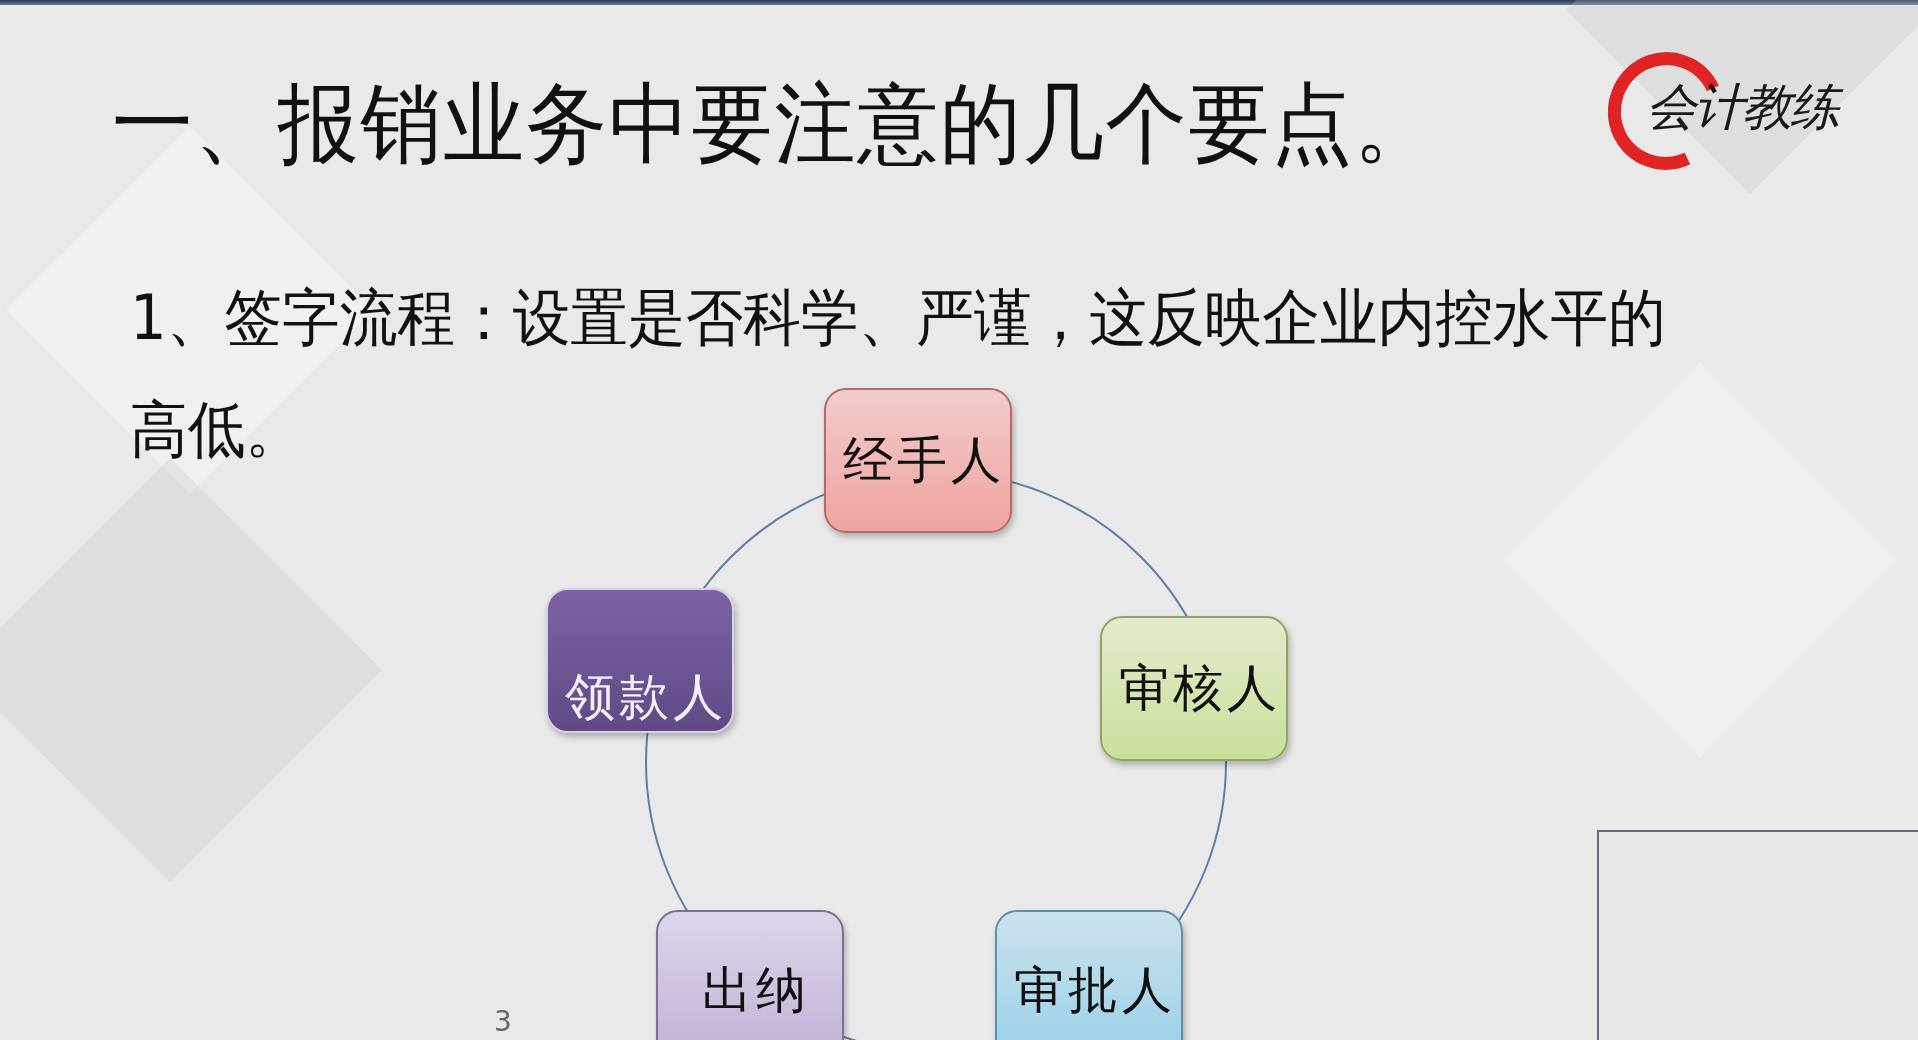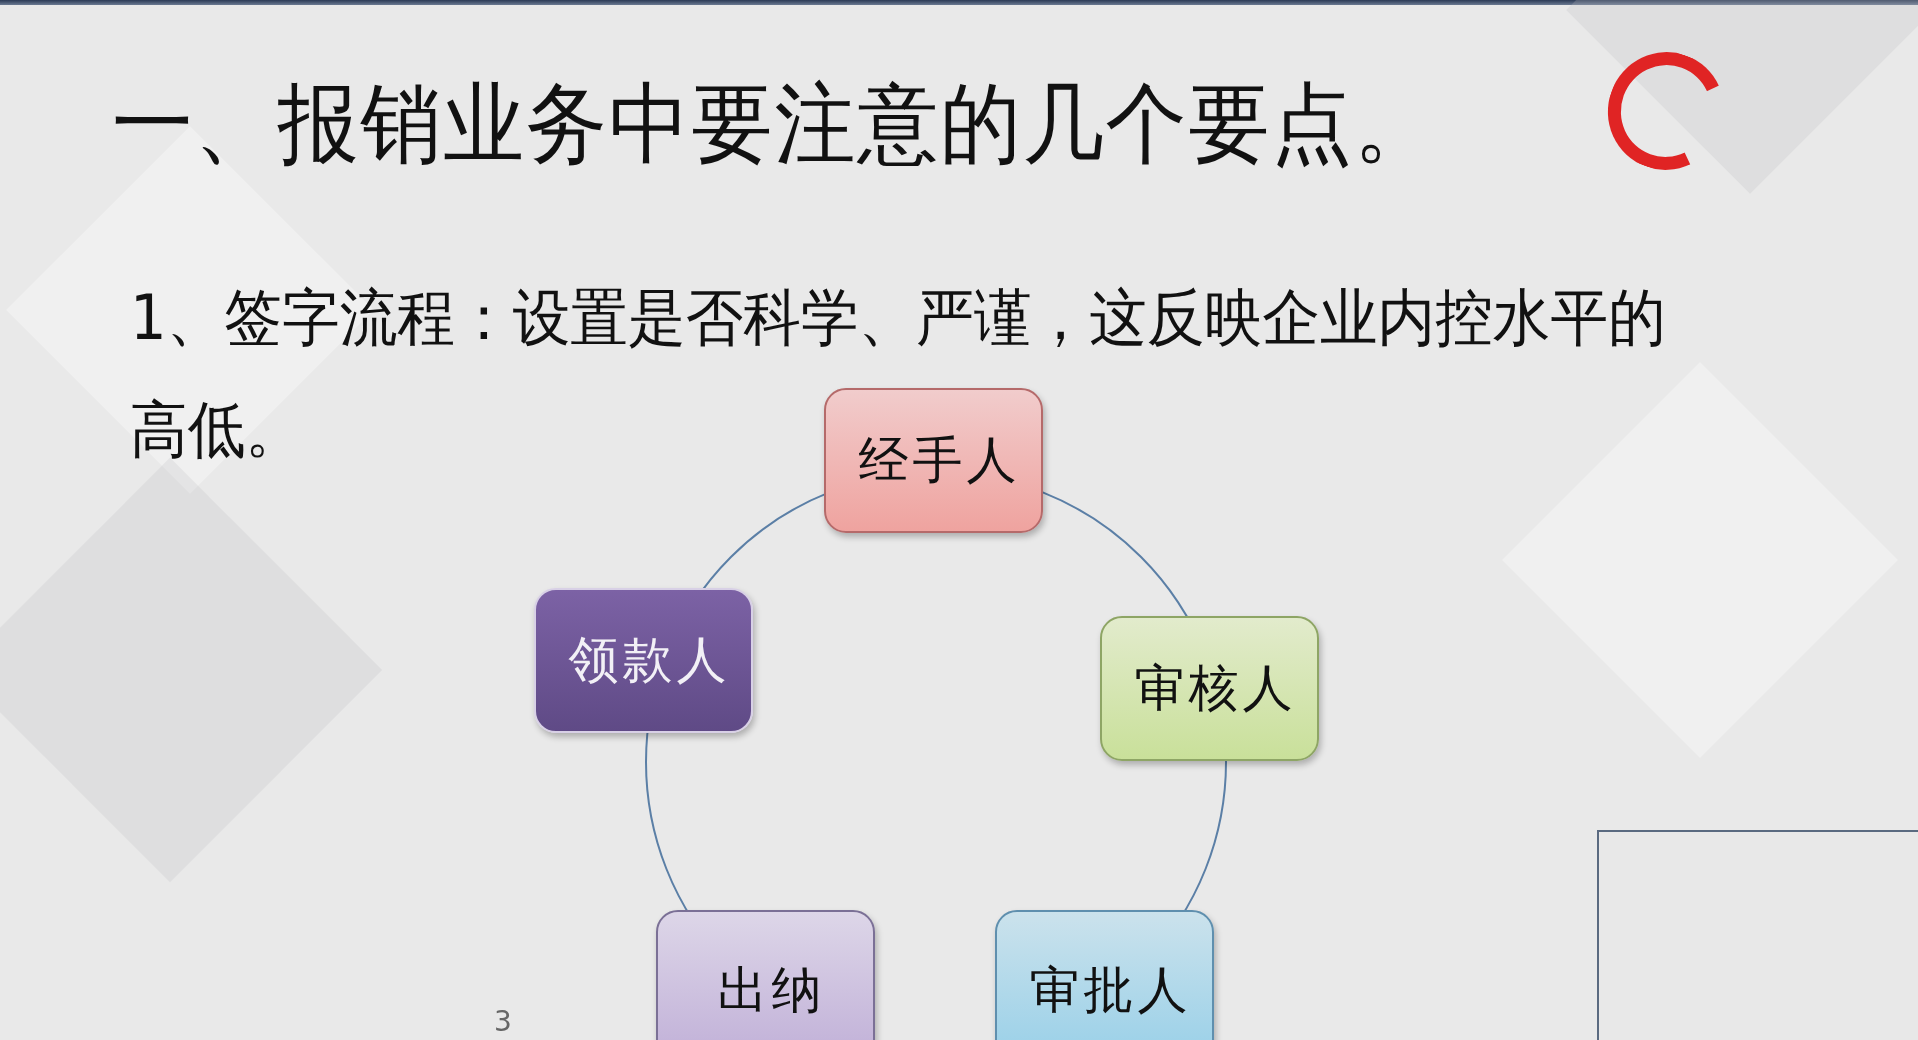--- a/index.html
+++ b/index.html
@@ -29,30 +29,30 @@
     position: absolute; left: 8px; top: 8px; width: 90px; height: 92px;
     border-radius: 50%; border: 13px solid #e02424; border-right-color: transparent;
     transform: rotate(20deg);
   }
   .logo-text {
     position: absolute; left: 46px; top: 30px; font-size: 50px; color: #1a1a1a;
     font-family: "DejaVu Serif", serif; letter-spacing: -2px; font-style: italic;
   }
   svg.ring { position: absolute; left: 0; top: 0; }
   .node {
-    position: absolute; width: 219px; height: 145px; border-radius: 22px;
+    position: absolute; width: 188px; height: 145px; border-radius: 22px;
     display: flex; align-items: center; justify-content: center;
     font-family: "DejaVu Serif", "Liberation Serif", serif; font-size: 50px;
     box-shadow: 2px 4px 6px rgba(0,0,0,0.25); box-sizing: border-box;
     letter-spacing: 4px;
     padding-left: 12px;
   }
   .n-jing { left: 824px; top: 388px; background: linear-gradient(#f1cccc, #efa39f); border: 2px solid #b56a6a; color: #111; }
   .n-shen { left: 1100px; top: 616px; background: linear-gradient(#e2ebcc, #c9e09a); border: 2px solid #8ea565; color: #111; }
-  .n-ling { left: 534px; top: 588px; background: linear-gradient(#7c62a5, #5f4a86); border: 2px solid #d8d0e6; color: #f2f0f6; }
+  .n-ling { left: 546px; top: 588px; background: linear-gradient(#7c62a5, #5f4a86); border: 2px solid #d8d0e6; color: #f2f0f6; align-items: flex-end; }
   .n-chu  { left: 656px; top: 910px; height: 160px; background: linear-gradient(#ddd6e8, #bfaed7); border: 2px solid #7b7096; color: #111; }
   .n-pi   { left: 995px; top: 910px; height: 160px; background: linear-gradient(#cbe2ec, #96cfe8); border: 2px solid #5f8fae; color: #111; }
   .page-num { position: absolute; left: 494px; top: 1008px; font-size: 28px; color: #666; line-height: 1; }
   .frame {
     position: absolute; left: 1597px; top: 830px; width: 340px; height: 240px;
     border-top: 2px solid #5a6a80; border-left: 2px solid #5a6a80; background: #e8e8e8;
   }
 </style>
 </head>
 <body>
@@ -63,20 +63,21 @@
 <div class="bg-facet dark" style="left:20px;top:520px;width:300px;height:300px;"></div>
 <div class="bg-facet" style="left:1560px;top:420px;width:280px;height:280px;"></div>
 <div class="bg-facet dark" style="left:1620px;top:-120px;width:260px;height:260px;"></div>
 
 <div class="title">一、报销业务中要注意的几个要点。</div>
 
 <div class="subtitle">1、签字流程：设置是否科学、严谨，这反映企业内控水平的高低。</div>
 
 <div class="logo">
   <div class="logo-c"></div>
+  <div class="logo-text">会计教练</div>
 </div>
 
 <svg class="ring" width="1918" height="1040">
   <circle cx="936" cy="762" r="290" fill="none" stroke="#5b7fa6" stroke-width="2"></circle>
 </svg>
 
 <div class="node n-jing">
   <span>经手人</span>
 </div>
 <div class="node n-shen">

